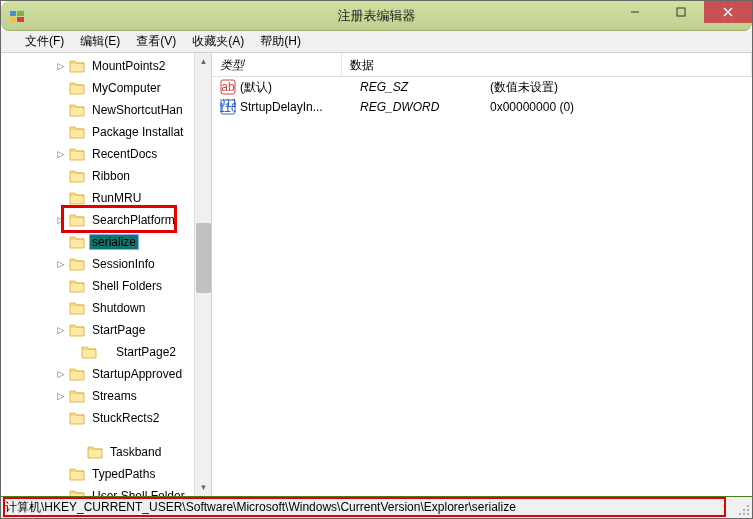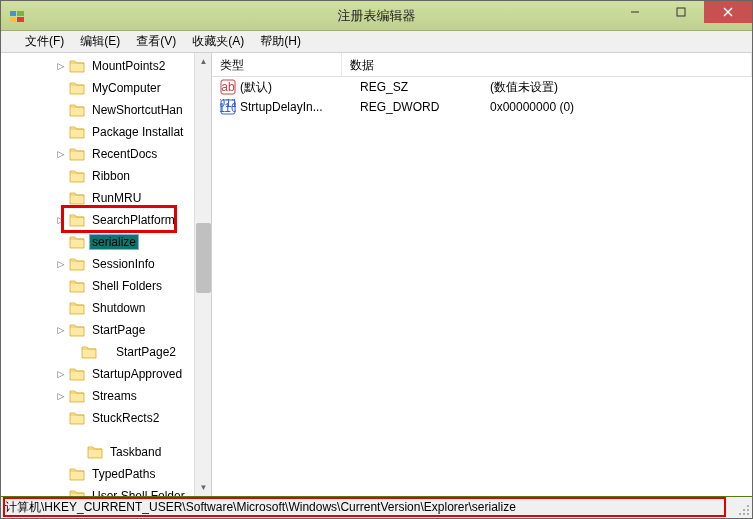--- a/index.html
+++ b/index.html
@@ -1,17 +1,17 @@
 <!DOCTYPE html>
 <html><head>
 <meta charset="utf-8">
 <style>
 * { margin: 0; padding: 0; box-sizing: border-box; font-family: "Microsoft YaHei", Tahoma, sans-serif; font-size: 12px; }
 body { background: #fff; width: 753px; height: 519px; overflow: hidden; position: relative; border: 1px solid #666; }
-.titlebar { height: 30px; background: linear-gradient(#d0e0a0, #c0d090); display: flex; align-items: center; position: relative; border-bottom: 1px solid #a0b070; }
+.titlebar { height: 30px; background: linear-gradient(#d0e0a0, #c0d090); display: flex; align-items: center; position: relative; border-bottom: 1px solid #a0b070; border-radius: 8px; }
 .titlebar-icon { width: 16px; height: 16px; margin: 0 8px; }
 .titlebar-title { position: absolute; left: 50%; transform: translateX(-50%); color: #222; font-size: 13px; }
 .titlebar-buttons { position: absolute; right: 0; top: 0; display: flex; height: 22px; }
 .titlebar-btn { width: 46px; height: 22px; display: flex; align-items: center; justify-content: center; color: #333; }
 .titlebar-btn.close { background: #c75050; color: #fff; width: 48px; }
 .menubar { height: 22px; background: #f0f0f0; display: flex; align-items: center; padding: 0 16px; border-bottom: 1px solid #d0d0d0; }
 .menu-item { padding: 2px 8px; cursor: default; }
 .content { display: flex; height: calc(100% - 30px - 22px - 22px); }
 .tree-pane { width: 211px; overflow: hidden; border-right: 1px solid #d0d0d0; position: relative; }
 .tree-inner { padding: 2px 0; }
@@ -19,21 +19,21 @@
 .expander { width: 12px; height: 12px; display: inline-flex; align-items: center; justify-content: center; color: #666; margin-right: 2px; font-size: 9px; flex-shrink: 0; }
 .folder-icon { width: 16px; height: 14px; margin-right: 4px; flex-shrink: 0; }
 .tree-label { padding: 1px 3px; cursor: default; }
 .tree-label.selected { background: #0f766e; border: 1px solid #7eb4ea; padding: 0 2px; }
 .highlight-box { border: 3px solid #e00000; position: absolute; pointer-events: none; }
 .hl-tree { left: 60px; top: 152px; width: 116px; height: 28px; }
 .list-pane { flex: 1; display: flex; flex-direction: column; overflow: hidden; }
 .list-header { display: flex; height: 24px; background: #fff; border-bottom: 1px solid #e0e0e0; }
 .list-header-cell { padding: 4px 8px; border-right: 1px solid #e8e8e8; cursor: default; }
 .col-name { width: 140px; }
-.col-type { width: 130px; }
+.col-type { width: 130px; font-style: italic; }
 .col-data { flex: 1; }
 .list-body { flex: 1; overflow: auto; }
 .list-row { display: flex; height: 20px; align-items: center; }
 .list-cell { padding: 1px 8px; display: flex; align-items: center; overflow: hidden; text-overflow: ellipsis; white-space: nowrap; }
 .value-icon { width: 16px; height: 16px; margin-right: 4px; flex-shrink: 0; }
 .scrollbar-v { position: absolute; right: 0; top: 0; width: 17px; height: 100%; background: #f0f0f0; border-left: 1px solid #ddd; }
 .scroll-btn { width: 17px; height: 17px; background: #f0f0f0; display: flex; align-items: center; justify-content: center; color: #666; font-size: 8px; }
 .scroll-thumb { position: absolute; left: 1px; width: 15px; background: #c0c0c0; top: 170px; height: 70px; border-radius: 2px; }
 .statusbar { height: 22px; border-top: 1px solid #4d7c0f; display: flex; align-items: center; padding: 0 4px; background: #f0f0f0; }
 .status-text { white-space: nowrap; overflow: hidden; }

